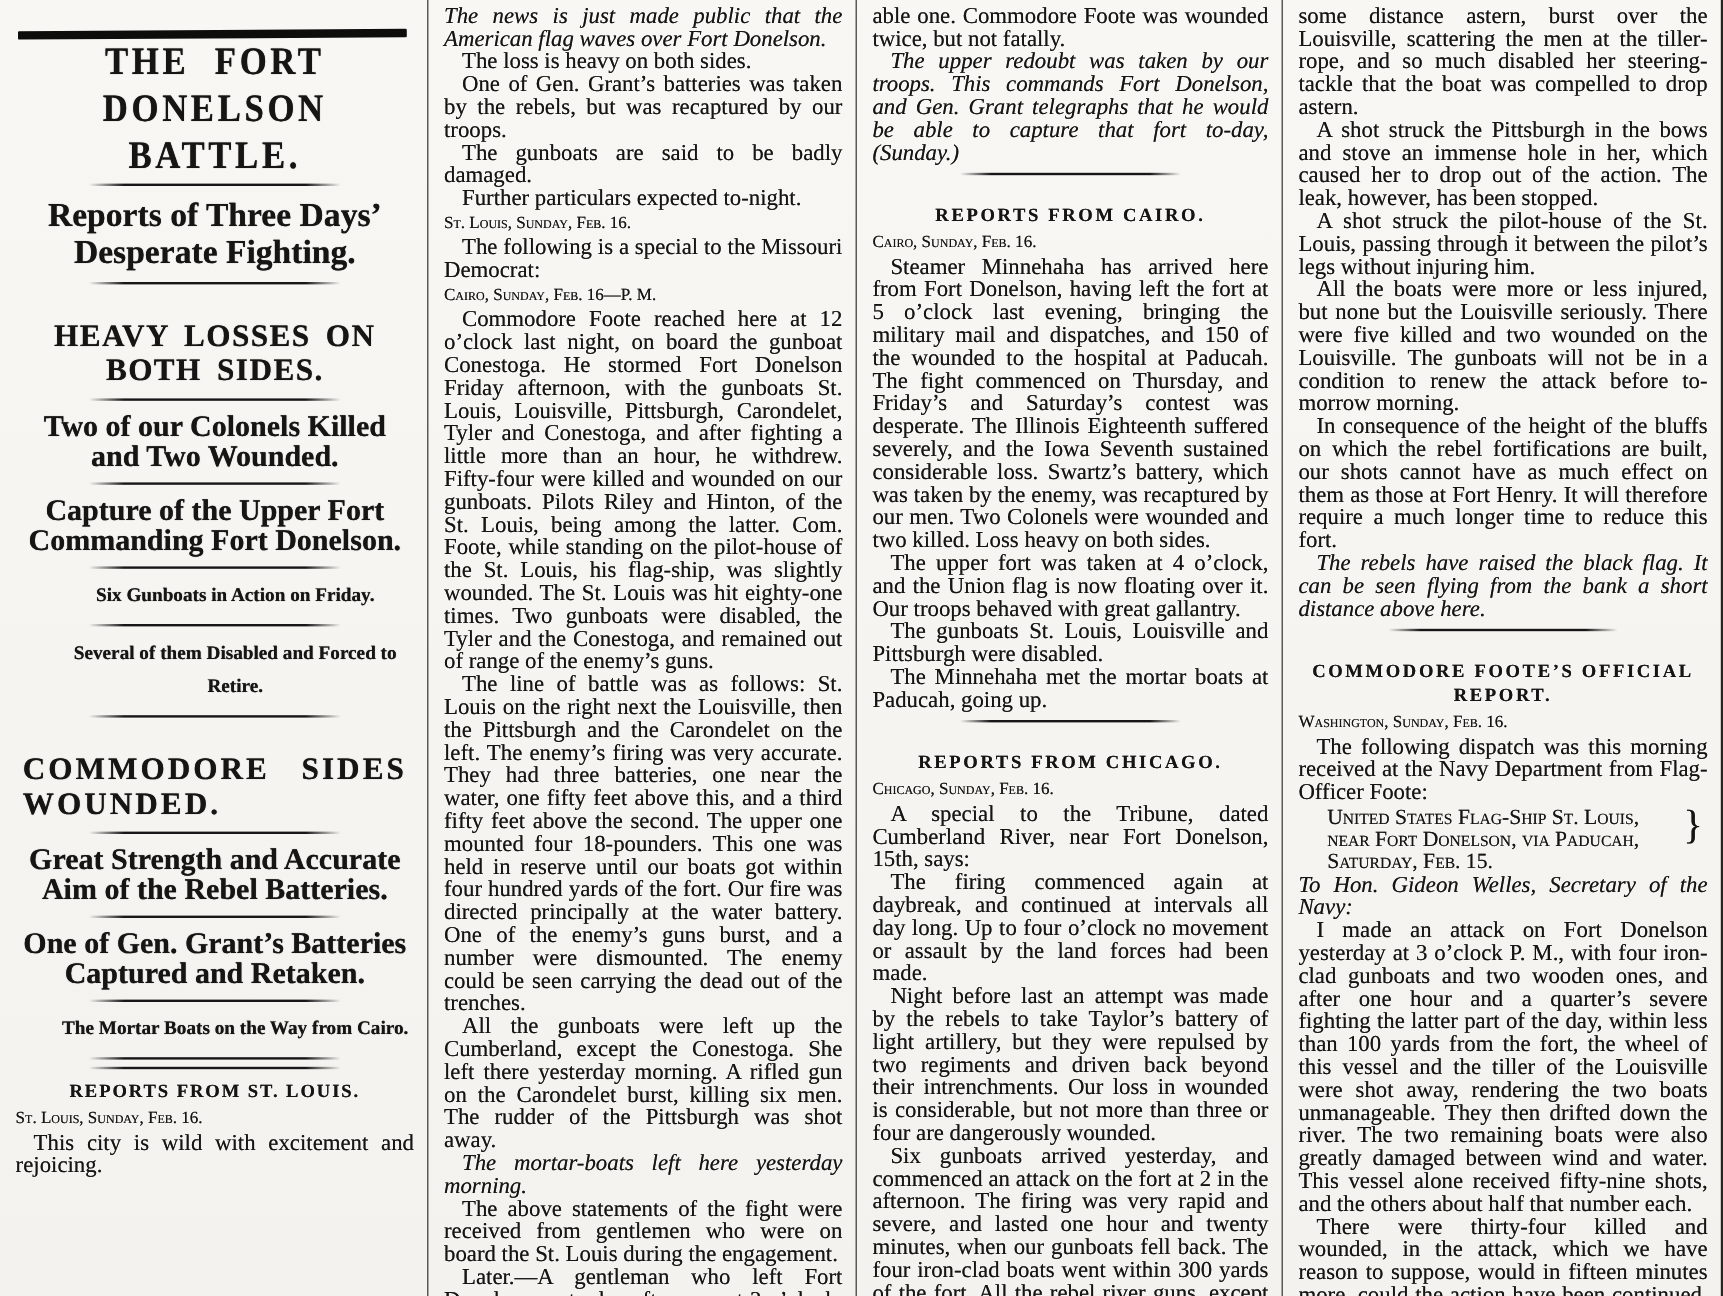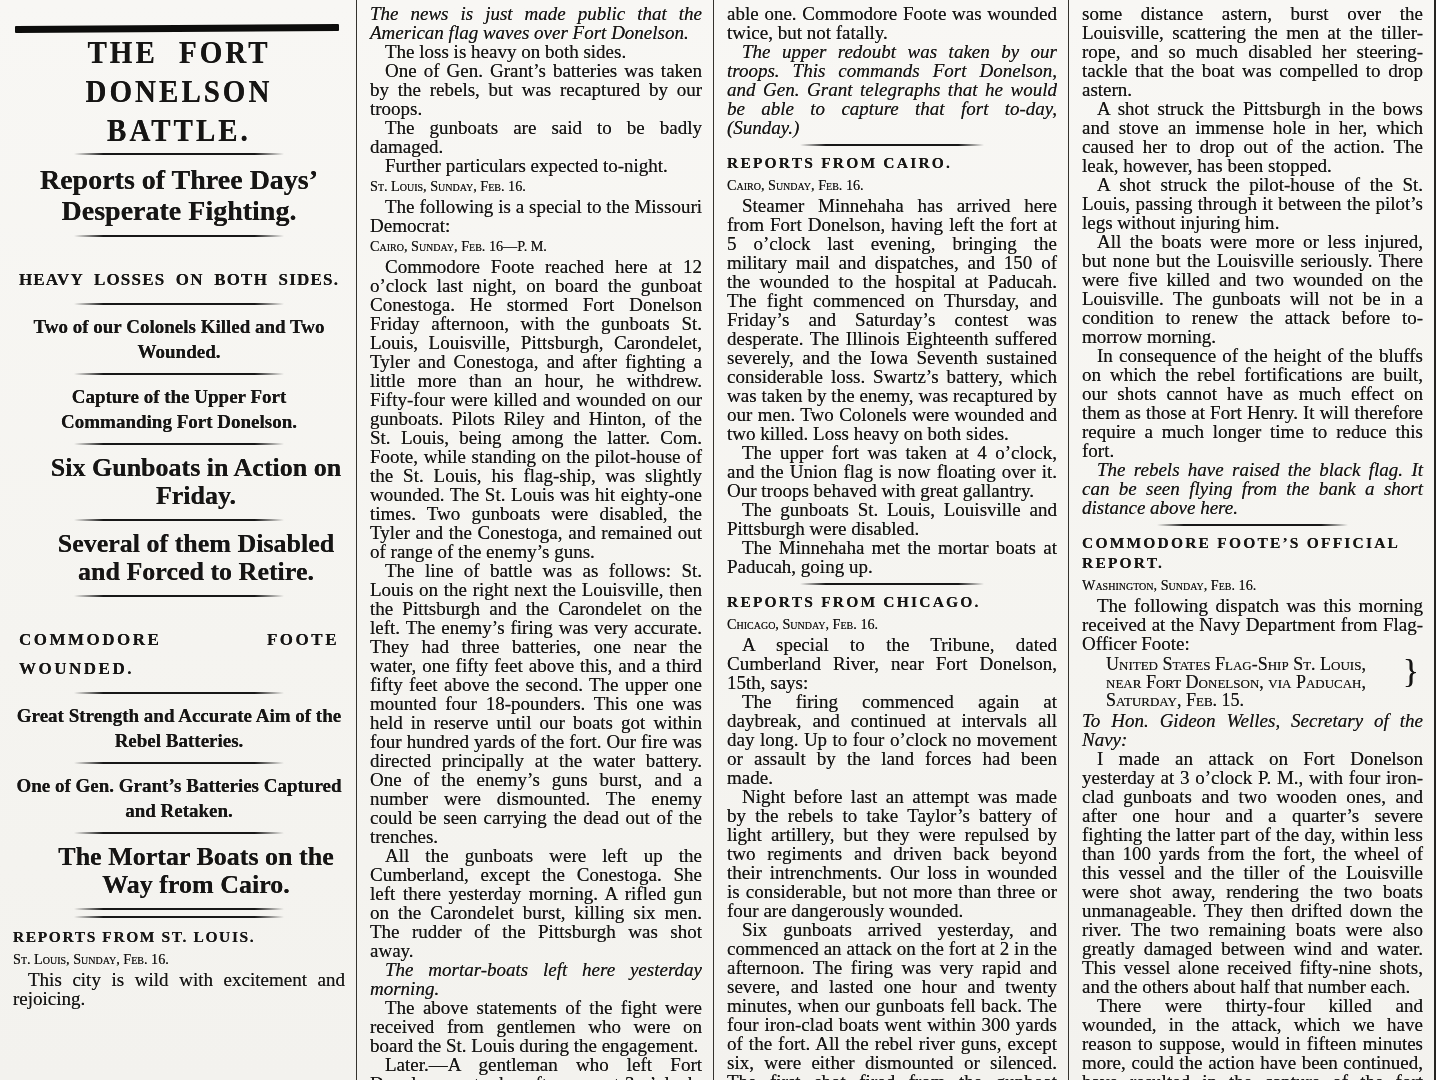--- a/index.html
+++ b/index.html
@@ -42,22 +42,22 @@
     margin:1px 0;
     font-size:14.2px;
     line-height:20px;
     text-align:left;
     padding-right:16px;
     font-variant:small-caps;
     text-shadow:0 0 .45px rgba(22,21,20,.75);
   }
 
   .subhead {
-    margin:7px 0 2px;
-    text-align:left;
+    margin:24px 0 2px;
+    text-align:center;
     font-size:15.5px;
     line-height:20px;
     letter-spacing:2.2px;
     font-weight:600;
     text-shadow:0 0 .5px rgba(22,21,20,.8);
   }
 
   .rule {
     height:2px; width:56%;
     margin:7px auto;
@@ -90,23 +90,23 @@
     border-radius:1px;
   }
   .headline {
     margin:9px 2px;
     font-weight:bold;
     text-align:center;
     text-shadow:0 0 .6px rgba(13,13,12,.85);
   }
   .hl-1 { font-size:29px; line-height:35px; letter-spacing:3px; word-spacing:11px; margin-top:7px; transform:scaleY(1.12); }
   .hl-2 { font-size:28px; line-height:31px; }
-  .hl-3 { font-size:17px; line-height:29px; letter-spacing:1.2px; word-spacing:5px;margin-top:28px; }
-  .hl-4 { font-size:19px;  line-height:25px; }
-  .hl-5 { font-size:26px;  line-height:28px;margin-left:36px; }
+  .hl-3 { font-size:26px; line-height:29px; letter-spacing:1.2px; word-spacing:5px;margin-top:28px; }
+  .hl-4 { font-size:25px;  line-height:25px; }
+  .hl-5 { font-size:16px;  line-height:28px;margin-left:36px; }
   .spread { text-align:justify; text-align-last:justify; letter-spacing:2.5px; padding:0 4px; }
   .col1 .rule { width:63%; margin:6px auto; }
   .col1 .subhead { margin-top:9px; letter-spacing:1.6px; }
 </style>
 </head>
 <body>
 
 <div class="page">
 
   <div class="col col1">
@@ -119,21 +119,21 @@
       <div class="block headline hl-3">HEAVY LOSSES ON BOTH SIDES.</div>
       <div class="block rule"></div>
       <div class="block headline hl-4">Two of our Colonels Killed and Two Wounded.</div>
       <div class="block rule"></div>
       <div class="block headline hl-4">Capture of the Upper Fort Commanding Fort Donelson.</div>
       <div class="block rule"></div>
       <div class="block headline hl-5">Six Gunboats in Action on Friday.</div>
       <div class="block rule"></div>
       <div class="block headline hl-5">Several of them Disabled and Forced to Retire.</div>
       <div class="block rule"></div>
-      <div class="block headline hl-3 spread">COMMODORE FOOTE WOUNDED.</div>
+      <div class="block headline hl-3 spread">COMMODORE SIDES WOUNDED.</div>
       <div class="block rule"></div>
       <div class="block headline hl-4">Great Strength and Accurate Aim of the Rebel Batteries.</div>
       <div class="block rule"></div>
       <div class="block headline hl-4">One of Gen. Grant’s Batteries Captured and Retaken.</div>
       <div class="block rule"></div>
       <div class="block headline hl-5">The Mortar Boats on the Way from Cairo.</div>
       <div class="block rule"></div>
       <div class="block rule"></div>
       <div class="block subhead">REPORTS FROM ST. LOUIS.</div>
       <div class="block dateline">St. Louis, Sunday, Feb. 16.</div>

